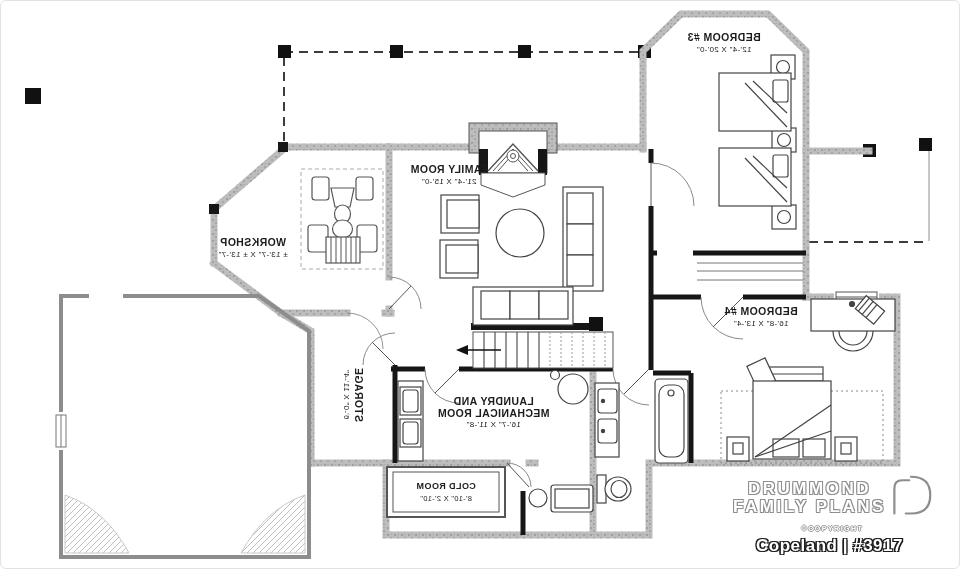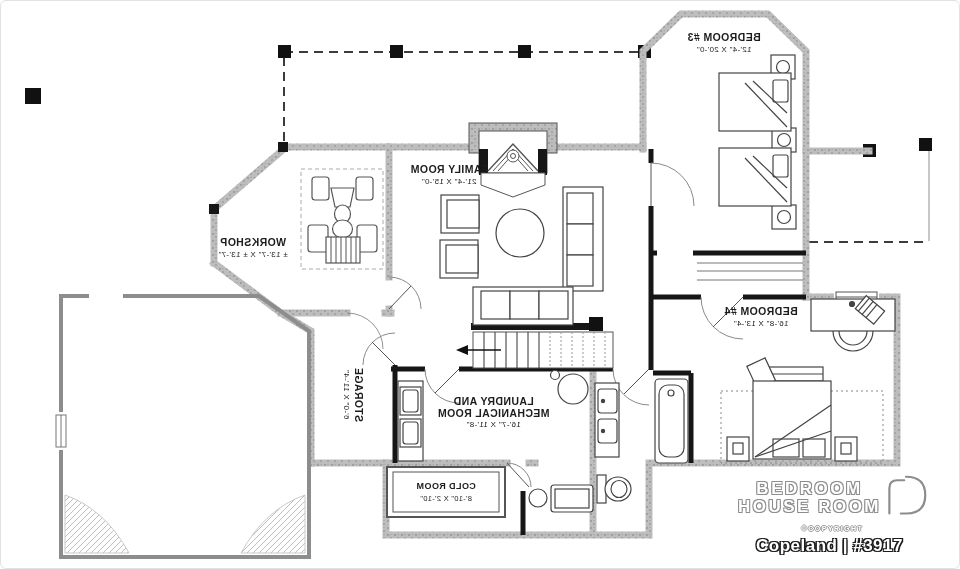--- a/index.html
+++ b/index.html
@@ -374,22 +374,22 @@
   <div class="room-dims">8'-10" X 2'-10"</div>
 </div>
 <div class="room-label" style="left:680px;top:305px;width:160px;">
   <div class="room-name">BEDROOM #4</div>
   <div class="room-dims">16'-8" X 13'-4"</div>
 </div>
 
 <div id="brand">
   <div>
     <div class="brand-rows">
-      <div class="brand-line">BEDROOM</div>
-      <div class="brand-line">HOUSE ROOM</div>
+      <div class="brand-line">DRUMMOND</div>
+      <div class="brand-line">FAMILY PLANS</div>
     </div><span class="brand-mark"><svg width="42" height="48" viewBox="0 0 48 50">
       <path d="M24,3 C42,3 46,13 46,24 C46,35 42,45 24,45 L18,45" fill="#fff" stroke="#8d8d8d" stroke-width="2.5" stroke-linecap="round"></path>
       <path d="M5,45 L5,16 Q5,7 14,7 L22,7" fill="none" stroke="#8d8d8d" stroke-width="2.5" stroke-linecap="round"></path>
     </svg></span>
   </div>
   <div class="brand-copy">©COPYRIGHT</div>
   <div class="plan-title">Copeland | #3917</div>
 </div>
 
 </div>

